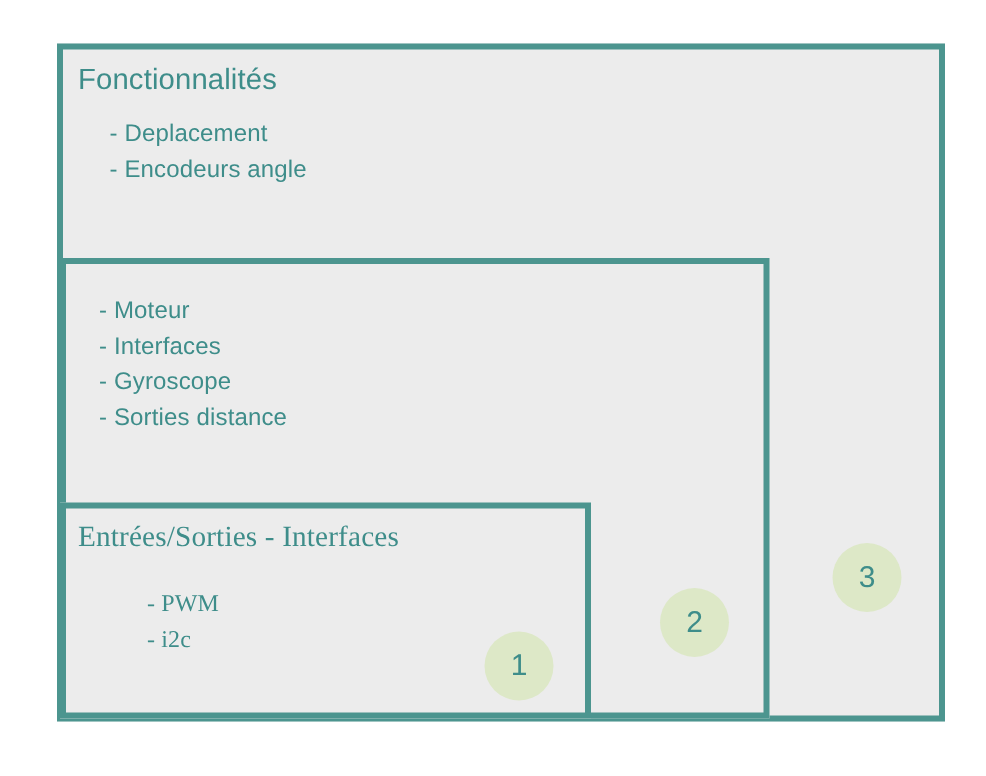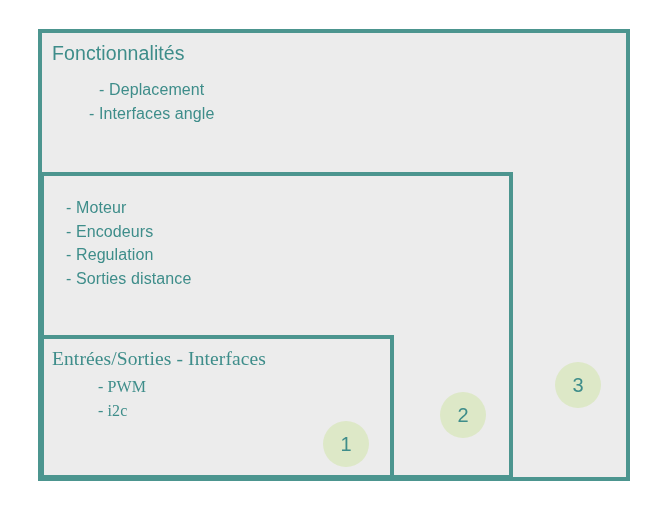--- a/index.html
+++ b/index.html
@@ -77,40 +77,39 @@
     white-space: nowrap;
     letter-spacing: 0.1px;
   }
 
   #block-fonctionnalites {
     left: 52px;
     top: 37px;
   }
   #block-fonctionnalites ul {
     margin-top: 13px;
-    margin-left: 37px;
-    text-align: center;
+    margin-left: 21px;
   }
 
   #block-composants {
     left: 52px;
     top: 180px;
   }
   #block-composants ul {
     margin-top: 12px;
     margin-left: 14px;
   }
 
   #block-entrees {
     left: 52px;
     top: 343px;
     font-family: Liberation Serif, serif;
   }
   #block-entrees ul {
-    margin-top: 4px;
+    margin-top: 20px;
     margin-left: 46px;
   }
 
   
   .badge {
     position: absolute;
     width: 46px;
     height: 46px;
     border-radius: 50%;
     background: #dde8c7;
@@ -133,29 +132,29 @@
   <div class="box" id="box-outer"></div>
 
   <div class="box" id="box-middle"></div>
 
   <div class="box" id="box-inner"></div>
 
   <div class="block" id="block-fonctionnalites">
     <div class="title">Fonctionnalités</div>
     <ul>
       <li>- Deplacement</li>
-      <li>- Interfaces angle</li>
+      <li>- Encodeurs angle</li>
     </ul>
   </div>
 
   <div class="block" id="block-composants">
     <ul>
       <li>- Moteur</li>
-      <li>- Encodeurs</li>
-      <li>- Regulation</li>
+      <li>- Interfaces</li>
+      <li>- Gyroscope</li>
       <li>- Sorties distance</li>
     </ul>
   </div>
 
   <div class="block" id="block-entrees">
     <div class="title">Entrées/Sorties - Interfaces</div>
     <ul>
       <li>- PWM</li>
       <li>- i2c</li>
     </ul>

